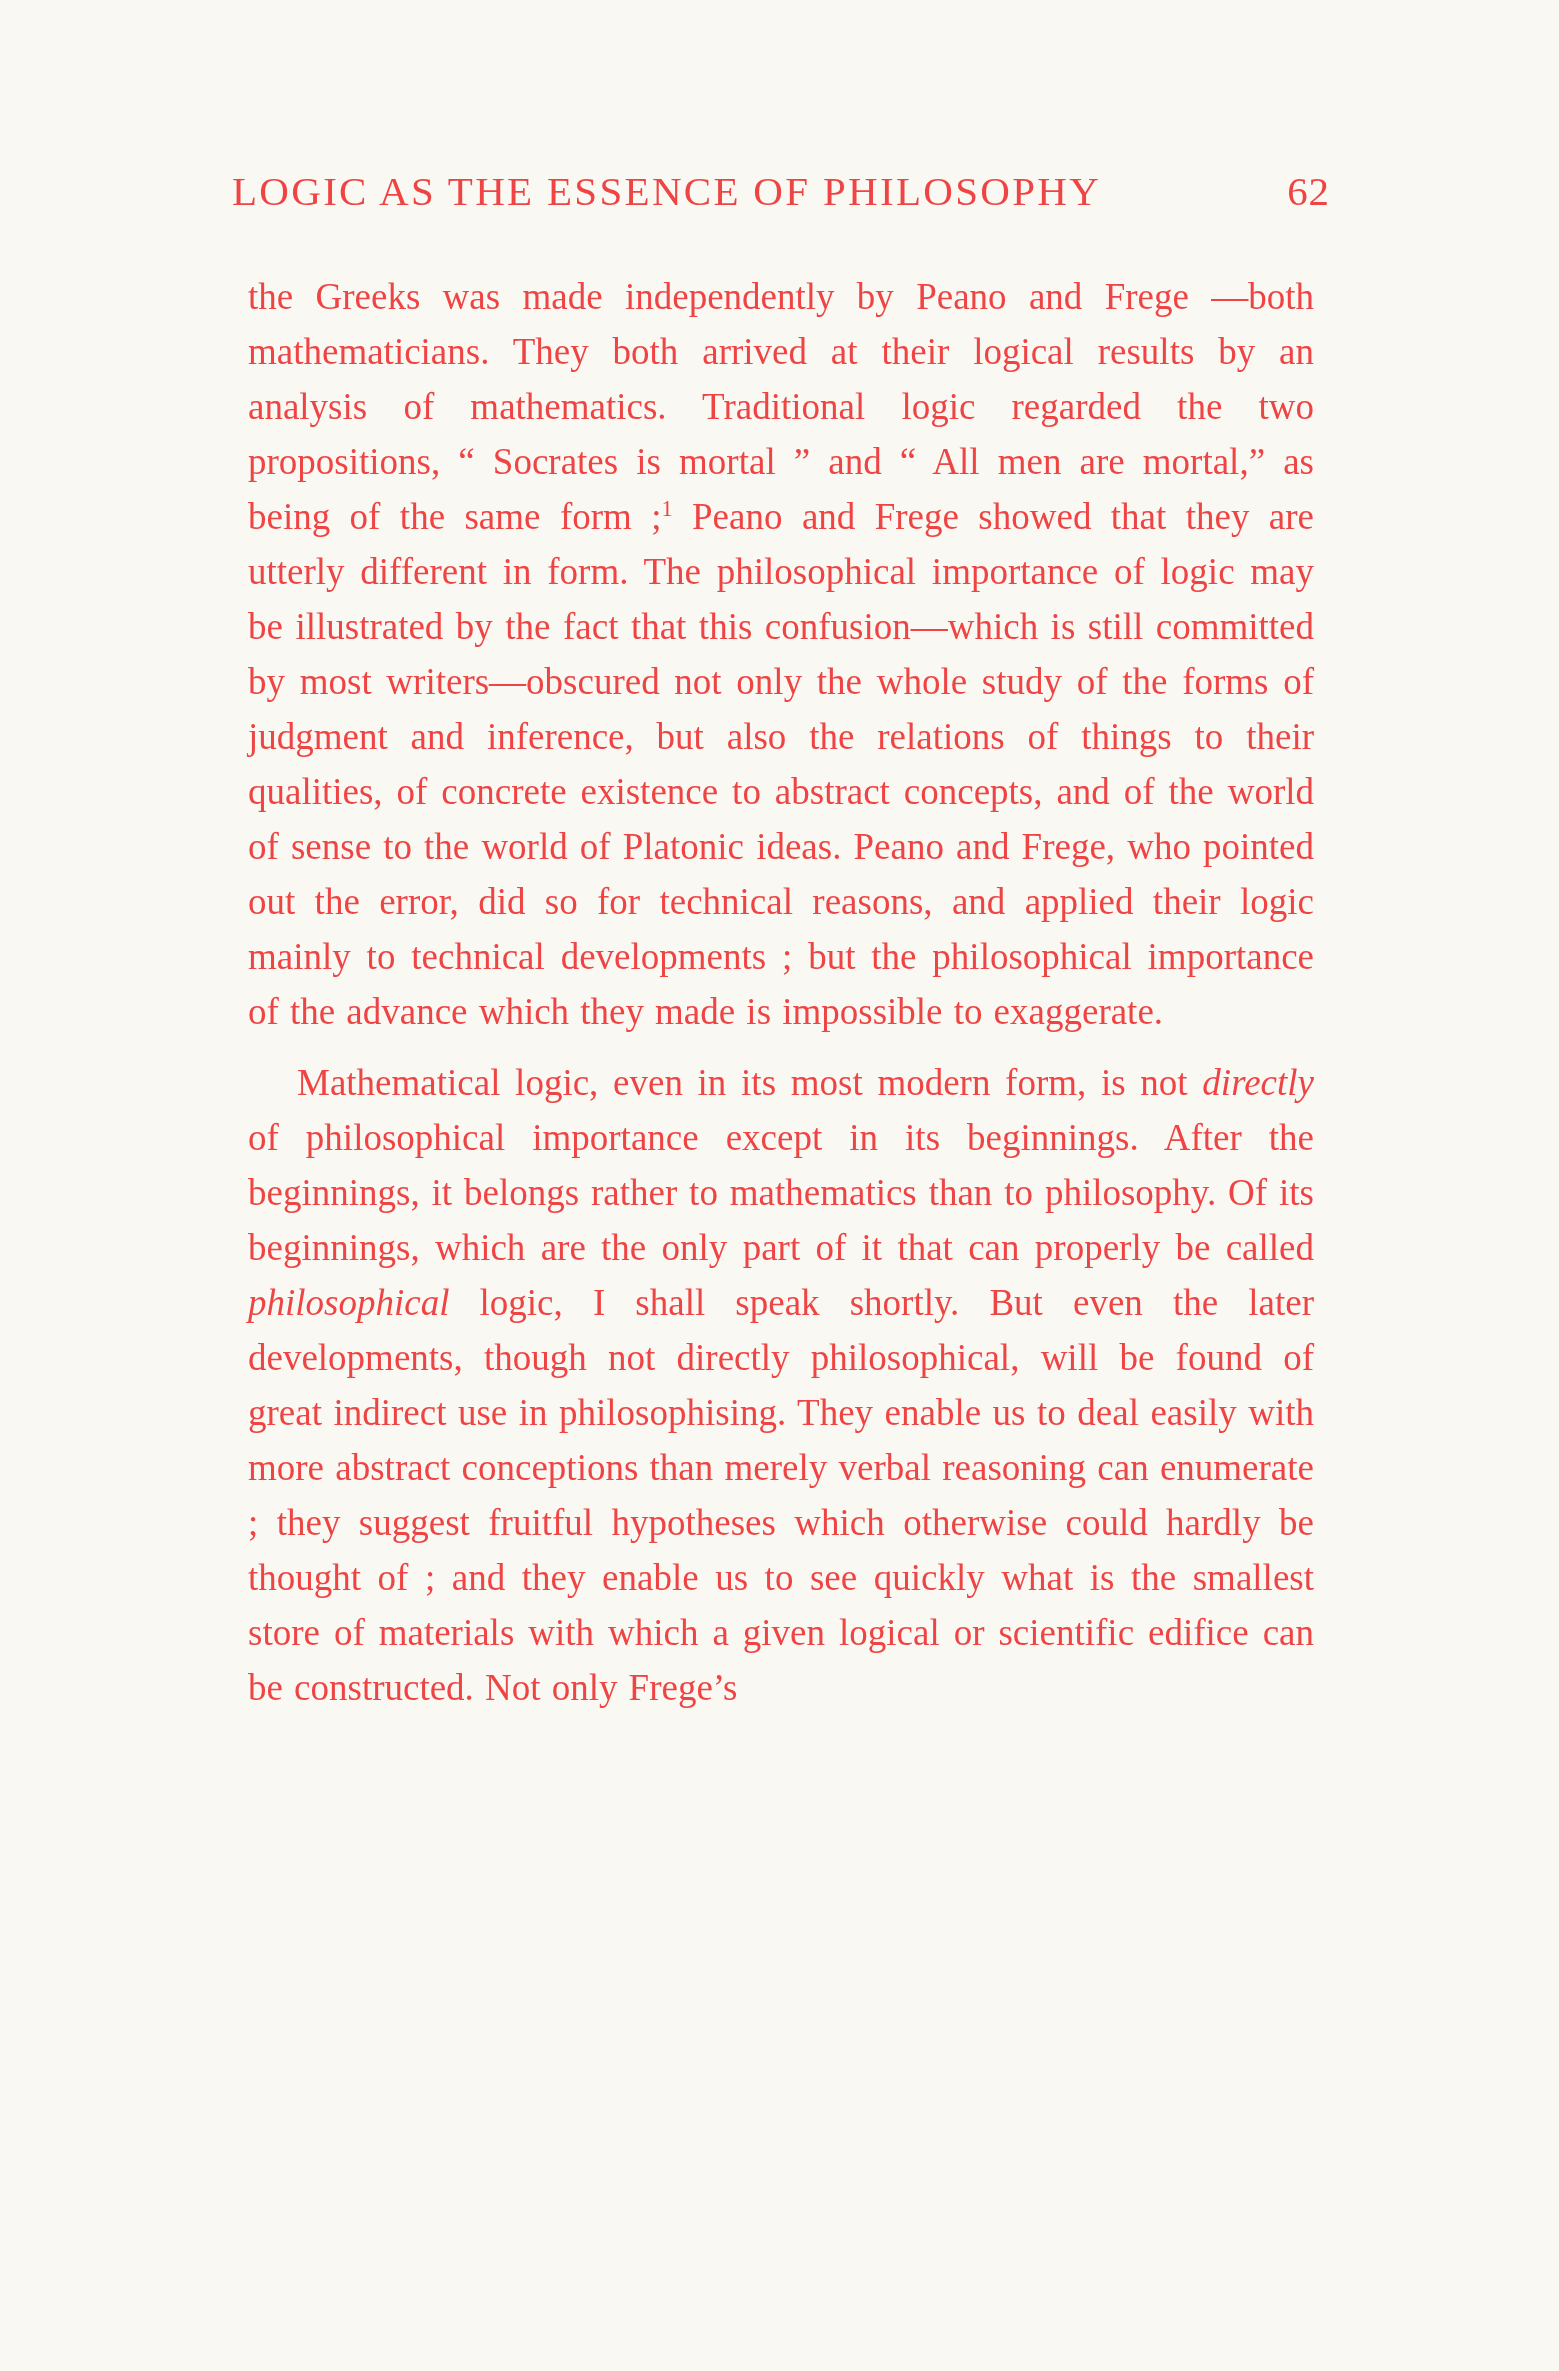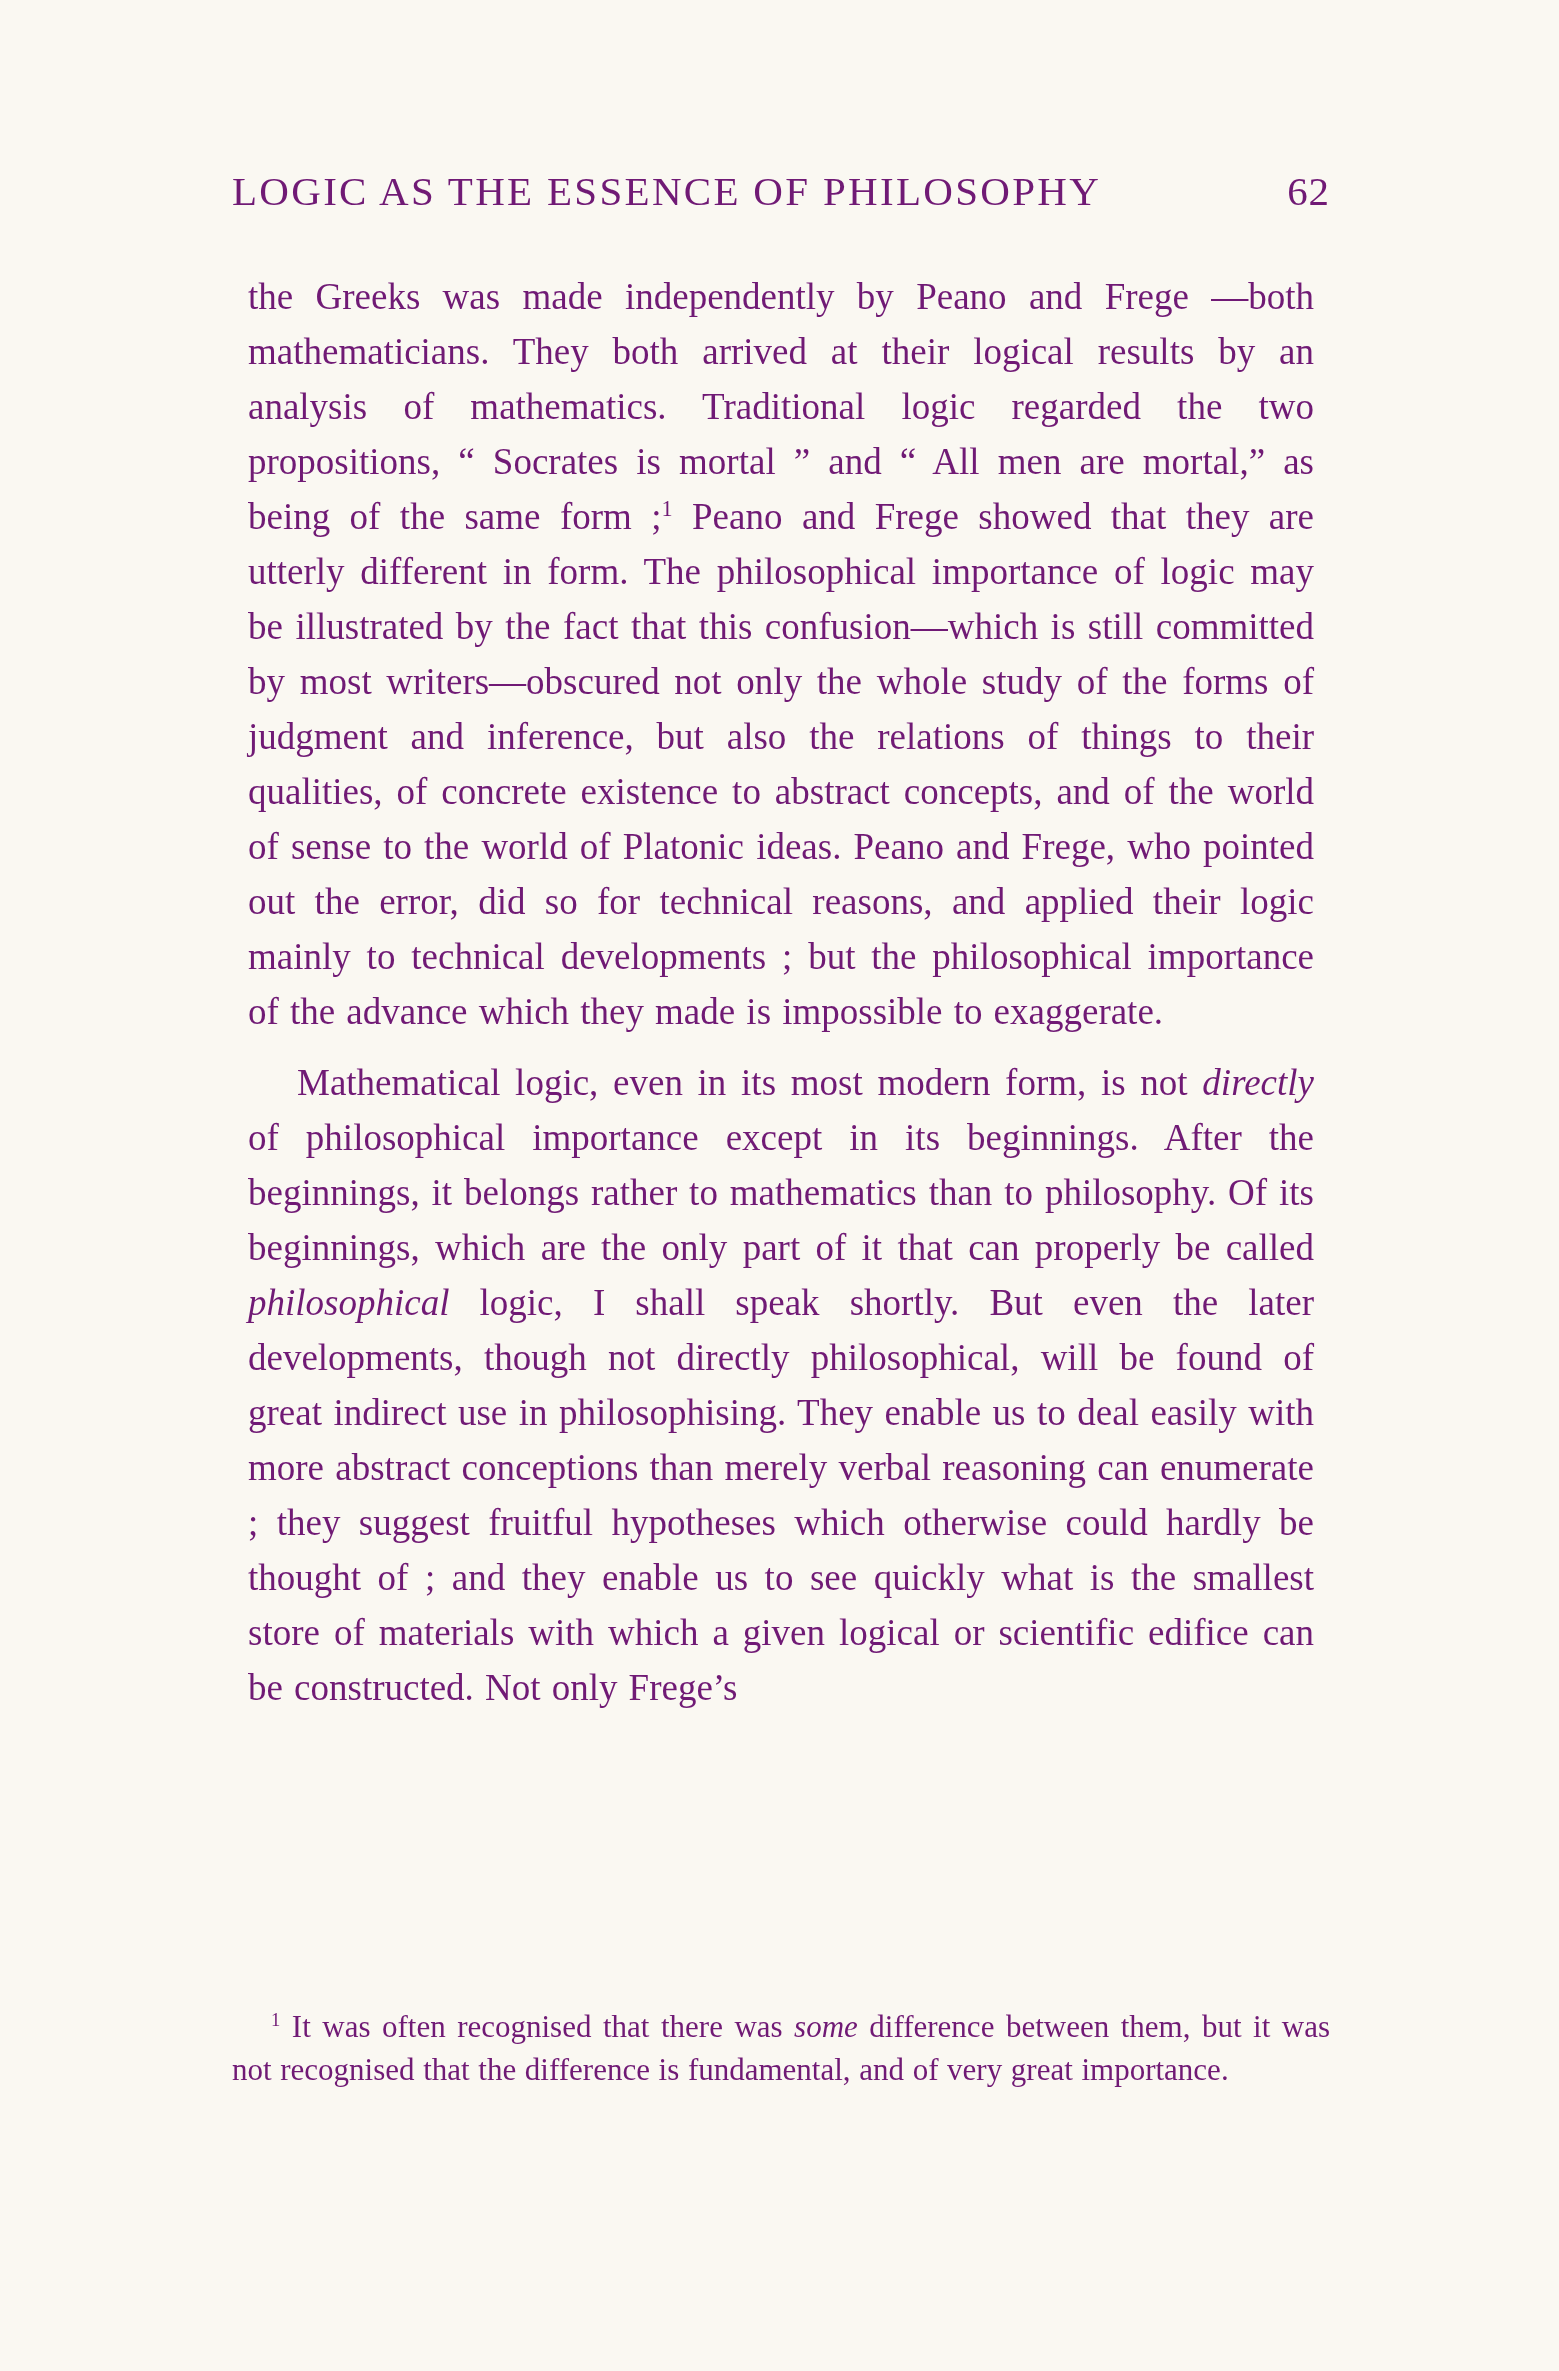--- a/index.html
+++ b/index.html
@@ -10,21 +10,21 @@
     width: 1560px;
     height: 2371px;
     background: #e9e6df;
     font-family: "Liberation Serif", serif;
   }
   .page {
     position: relative;
     width: 1560px;
     height: 2371px;
     background: #faf8f2;
-    color: #701a75;
+    color: #ef4444;
     overflow: hidden;
   }
   .running-header {
     position: absolute;
     top: 167px;
     left: 232px;
     width: 1098px;
     display: flex;
     justify-content: space-between;
     align-items: baseline;
@@ -83,18 +83,15 @@
   <div class="running-header">
     <span class="title">LOGIC AS THE ESSENCE OF PHILOSOPHY</span>
     <span class="folio">62</span>
   </div>
 
   <div class="body-text">
     <p><span>the Greeks was made independently by Peano and Frege —both mathematicians.  They both arrived at their logical results by an analysis of mathematics.  Traditional logic regarded the two propositions, “ Socrates is mortal ” and “ All men are mortal,” as being of the same form ;</span><sup>1</sup><span> Peano and Frege showed that they are utterly different in form.  The philosophical importance of logic may be illustrated by the fact that this confusion—which is still committed by most writers—obscured not only the whole study of the forms of judgment and inference, but also the relations of things to their qualities, of concrete existence to abstract concepts, and of the world of sense to the world of Platonic ideas.  Peano and Frege, who pointed out the error, did so for technical reasons, and applied their logic mainly to technical developments ; but the philosophical importance of the advance which they made is impossible to exaggerate.</span></p>
     <p class="indent"><span>Mathematical logic, even in its most modern form, is not </span><em>directly</em><span> of philosophical importance except in its beginnings.  After the beginnings, it belongs rather to mathematics than to philosophy.  Of its beginnings, which are the only part of it that can properly be called </span><em>philosophical</em><span> logic, I shall speak shortly.  But even the later developments, though not directly philosophical, will be found of great indirect use in philosophising.  They enable us to deal easily with more abstract conceptions than merely verbal reasoning can enumerate ; they suggest fruitful hypotheses which otherwise could hardly be thought of ; and they enable us to see quickly what is the smallest store of materials with which a given logical or scientific edifice can be constructed.  Not only Frege’s</span></p>
   </div>
 
-  <div class="footnote">
-    <p><sup>1</sup><span> It was often recognised that there was </span><em>some</em><span> difference between them, but it was not recognised that the difference is fundamental, and of very great importance.</span></p>
-  </div>
 
 </div>
 
 
 </body></html>

